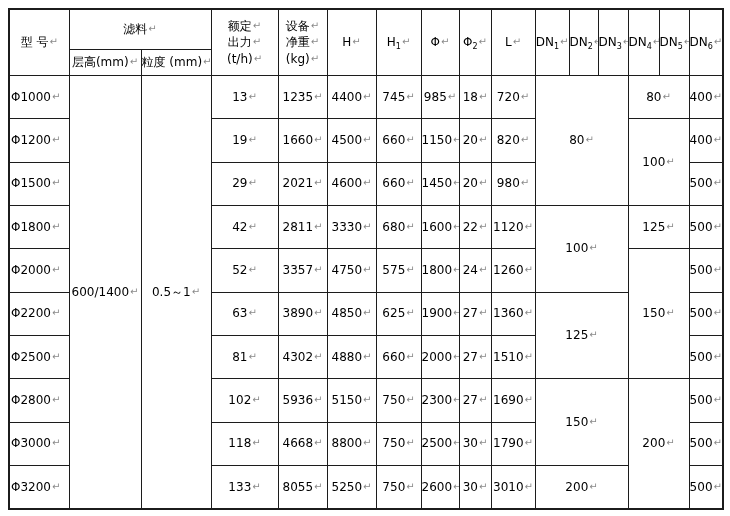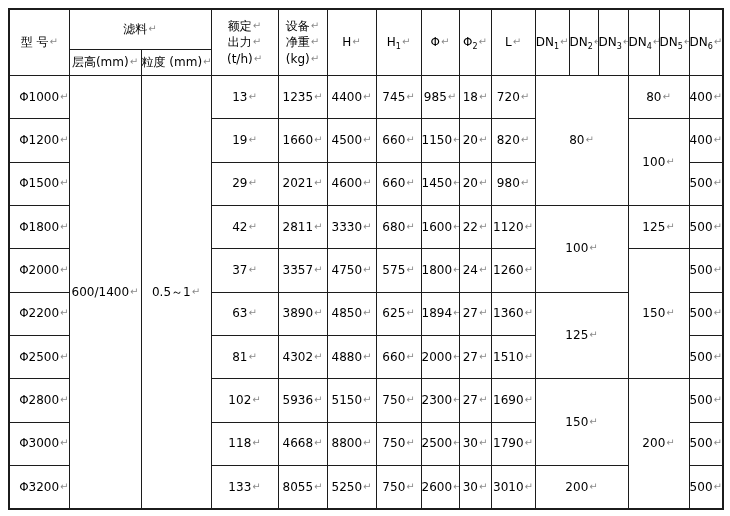--- a/index.html
+++ b/index.html
@@ -13,21 +13,21 @@
     border-collapse: collapse; table-layout: fixed;
     width: 714px; height: 502px;
     border: 2px solid #1c1c1c;
   }
   td {
     border: 1px solid #1c1c1c;
     text-align: center; vertical-align: middle;
     padding: 0; overflow: hidden; white-space: nowrap;
     font-size: 12px; color: #000000; line-height: 1.25;
   }
-  td.model { text-align: right; padding-left: 1px; }
+  td.model { text-align: left; padding-left: 1px; }
   tr.hrow1 { height: 40px; }
   tr.hrow2 { height: 26px; }
   tr.data  { height: 43px; }
   .pm { color: #8a8a8a; font-size: 10px; margin-left: 1px; vertical-align: 1px; }
   sub { font-size: 8px; vertical-align: -3px; line-height: 0; }
   .hl { line-height: 1.35; }
 </style>
 </head>
 <body>
 
@@ -133,38 +133,38 @@
     <td><span>1600</span><span class="pm">↵</span></td>
     <td><span>22</span><span class="pm">↵</span></td>
     <td><span>1120</span><span class="pm">↵</span></td>
     <td colspan="3" rowspan="2"><span>100</span><span class="pm">↵</span></td>
     <td colspan="2"><span>125</span><span class="pm">↵</span></td>
     <td><span>500</span><span class="pm">↵</span></td>
   </tr>
 
   <tr class="data">
     <td class="model"><span>Φ2000</span><span class="pm">↵</span></td>
-    <td><span>37</span><span class="pm">↵</span></td>
+    <td><span>52</span><span class="pm">↵</span></td>
     <td><span>3357</span><span class="pm">↵</span></td>
     <td><span>4750</span><span class="pm">↵</span></td>
     <td><span>575</span><span class="pm">↵</span></td>
     <td><span>1800</span><span class="pm">↵</span></td>
     <td><span>24</span><span class="pm">↵</span></td>
     <td><span>1260</span><span class="pm">↵</span></td>
     <td colspan="2" rowspan="3"><span>150</span><span class="pm">↵</span></td>
     <td><span>500</span><span class="pm">↵</span></td>
   </tr>
 
   <tr class="data">
     <td class="model"><span>Φ2200</span><span class="pm">↵</span></td>
     <td><span>63</span><span class="pm">↵</span></td>
     <td><span>3890</span><span class="pm">↵</span></td>
     <td><span>4850</span><span class="pm">↵</span></td>
     <td><span>625</span><span class="pm">↵</span></td>
-    <td><span>1894</span><span class="pm">↵</span></td>
+    <td><span>1900</span><span class="pm">↵</span></td>
     <td><span>27</span><span class="pm">↵</span></td>
     <td><span>1360</span><span class="pm">↵</span></td>
     <td colspan="3" rowspan="2"><span>125</span><span class="pm">↵</span></td>
     <td><span>500</span><span class="pm">↵</span></td>
   </tr>
 
   <tr class="data">
     <td class="model"><span>Φ2500</span><span class="pm">↵</span></td>
     <td><span>81</span><span class="pm">↵</span></td>
     <td><span>4302</span><span class="pm">↵</span></td>

